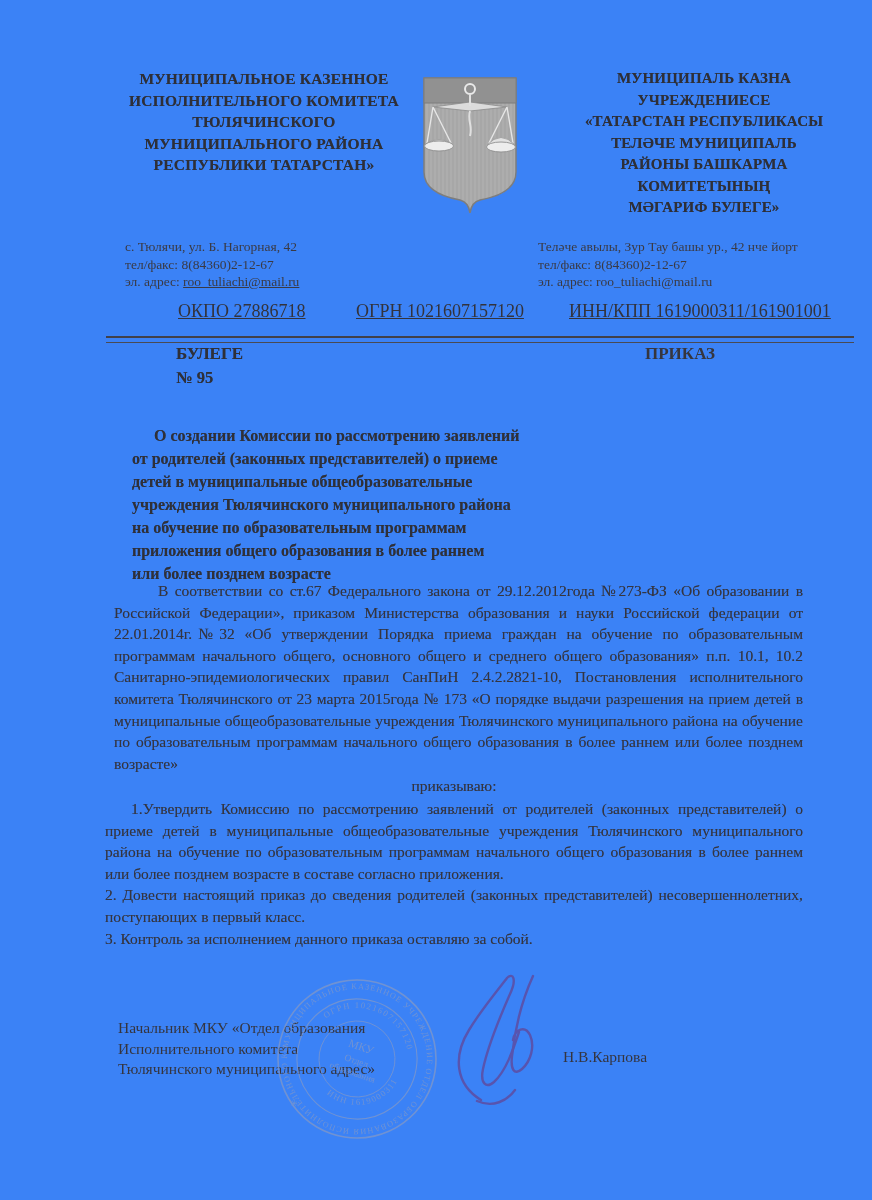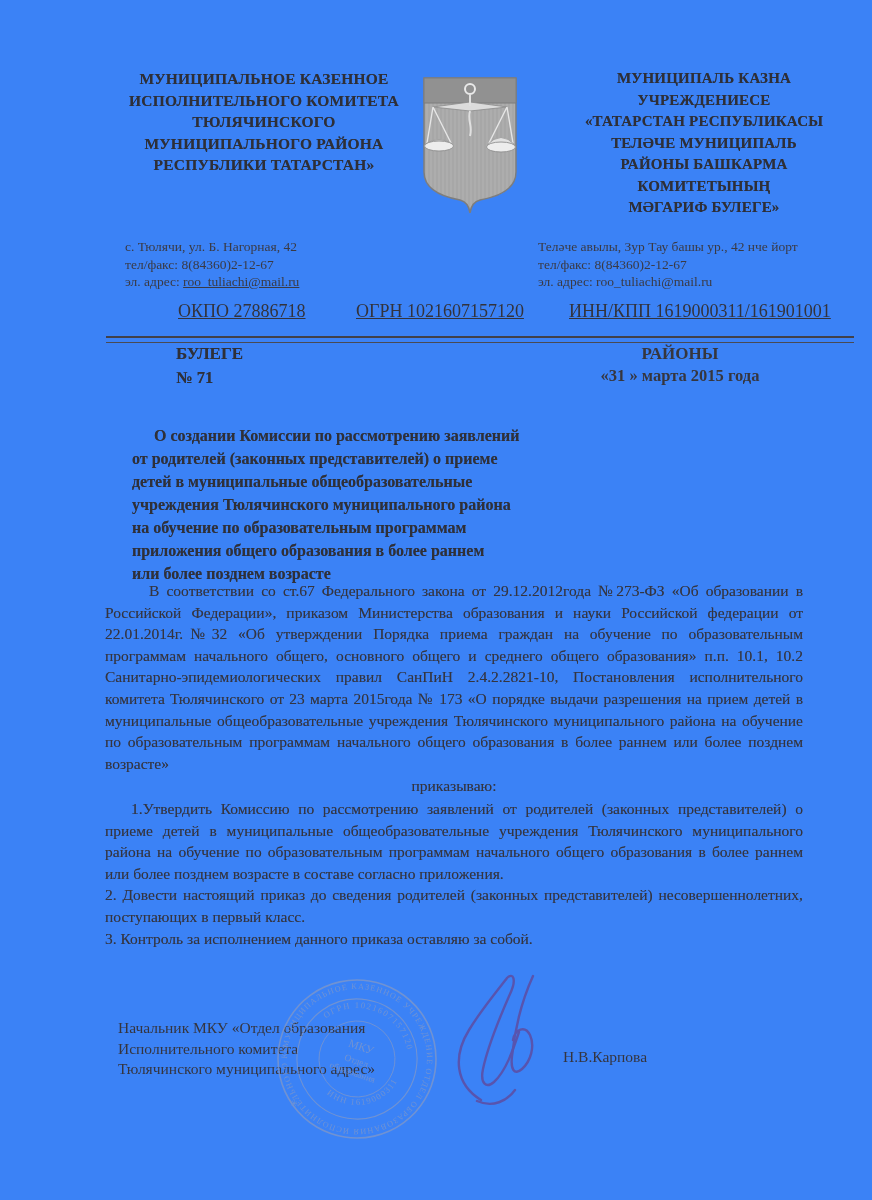--- a/index.html
+++ b/index.html
@@ -39,21 +39,21 @@
   .ordhead-right .t2{font-size:16.5px;font-weight:bold;margin-top:2px;}
   
   .subject{left:132px;top:424px;width:475px;font-weight:bold;
     font-size:16px;line-height:23px;color:#2f3038;
     text-shadow:0 0 .5px rgba(40,40,50,.5);}
   .subject .line:first-child{text-indent:22px;}
   
   .bodyflow{left:105px;top:580px;width:698px;font-size:15.5px;line-height:21.6px;
     color:#35353f;text-shadow:0 0 .4px rgba(45,45,55,.45);}
   .bodyflow p{margin:0;text-align:justify;}
-  .bodyflow .preamble{text-indent:44px;}
+  .bodyflow .preamble{text-indent:44px;margin-left:9px;}
   .bodyflow .resolve{text-align:center;margin:1px 0 1px 0;}
   .bodyflow .item1{text-indent:26px;}
   
   .sigblock{left:118px;top:1018px;width:360px;font-size:15.5px;line-height:20.5px;color:#35353f;}
   .signame{left:563px;top:1048px;font-size:15.5px;color:#35353f;}
   .stamp{left:272px;top:974px;width:170px;height:170px;opacity:.78;
     transform:rotate(9deg);}
   .autograph{left:447px;top:972px;width:118px;height:140px;}
   .emblem{left:420px;top:76px;width:100px;height:142px;}
 </style>
@@ -112,24 +112,23 @@
     <div><span>эл. адрес: </span><span>roo_tuliachi@mail.ru</span></div>
   </div>
 
   <div class="abs reg okpo">ОКПО  27886718</div>
   <div class="abs reg ogrn">ОГРН  1021607157120</div>
   <div class="abs reg innkpp">ИНН/КПП 1619000311/161901001</div>
 
   <div class="abs divider"></div>
 
   <div class="abs ordhead ru1">БУЛЕГЕ</div>
-  <div class="abs ordhead ru2">№ 71</div>
+  <div class="abs ordhead ru2">№ 95</div>
   <div class="abs ordhead-right">
-    <div class="t1">РАЙОНЫ</div>
-    <div class="t2">«31 » марта  2015 года</div>
+    <div class="t1">ПРИКАЗ</div>
   </div>
 
   <div class="abs subject">
     <div class="line">О создании Комиссии по рассмотрению заявлений</div>
     <div class="line">от родителей (законных представителей)  о приеме</div>
     <div class="line">детей в муниципальные общеобразовательные</div>
     <div class="line">учреждения Тюлячинского  муниципального района</div>
     <div class="line"> на обучение по образовательным программам</div>
     <div class="line">приложения общего образования в более раннем</div>
     <div class="line">или более позднем возрасте</div>

